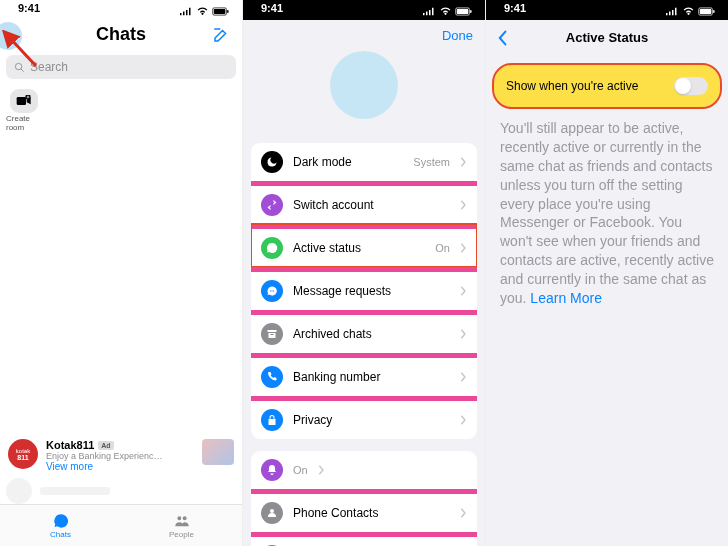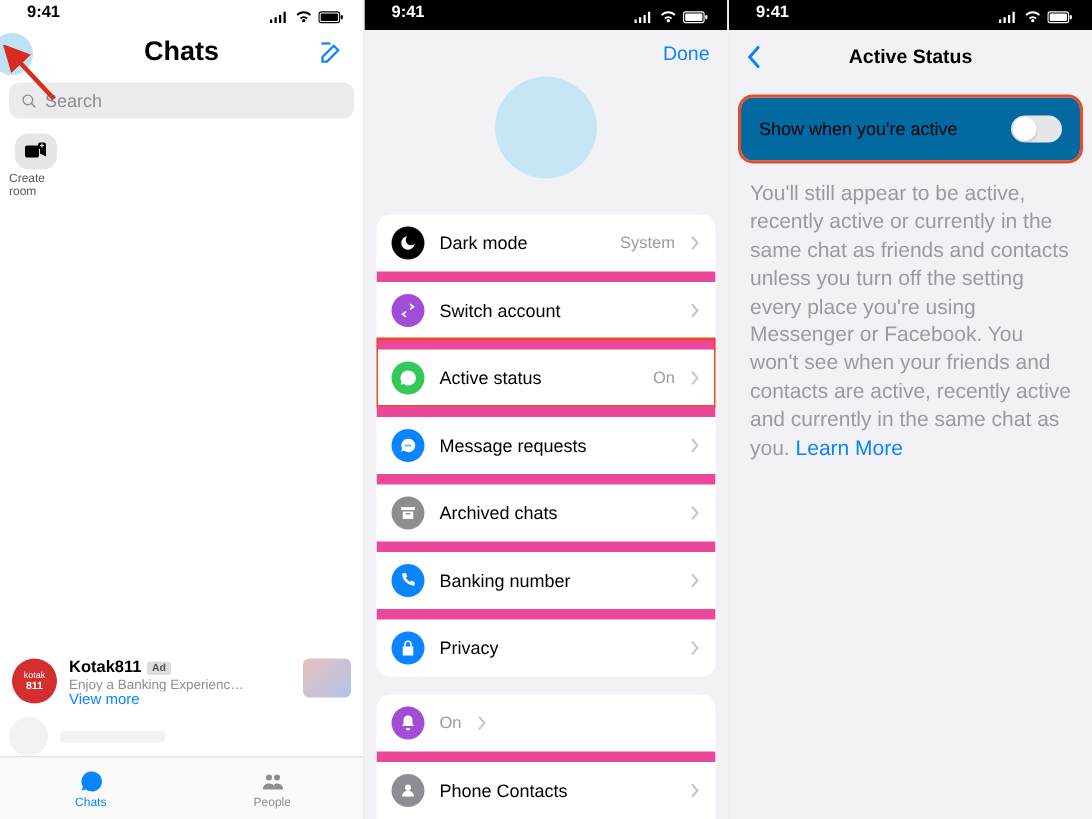--- a/index.html
+++ b/index.html
@@ -167,21 +167,21 @@
     overflow:hidden;
   }
   .list-row {
     display:flex;
     align-items:center;
     padding: 8px 10px;
     gap: 10px;
     position:relative;
     font-size: 12px;
   }
-  .list-row + .list-row { border-top: 7px solid #ec4899; }
+  .list-row + .list-row { border-top: 5px solid #ec4899; }
   .li-icon {
     width: 22px; height: 22px;
     border-radius: 50%;
     flex-shrink: 0;
     display:flex;align-items:center;justify-content:center;
   }
   .li-label { flex: 1; color:#000; }
   .li-value { color:#9a9aa0; font-size: 11px; }
   .li-chev { color:#c6c6cb; }
   .highlight-box {
@@ -193,22 +193,22 @@
     position:relative;
     padding: 10px 10px 14px;
   }
   .s3-back {
     position:absolute; left:10px; top:10px;
     color:#0a84ff;
   }
   .s3-title { font-weight:600; font-size:13px; }
   .s3-toggle-card {
     margin: 6px 8px 8px;
-    background:#0369a1;
-    border-radius:8px;
+    background:#fde047;
+    border-radius:18px;
     padding: 12px 12px;
     display:flex;
     align-items:center;
     justify-content:space-between;
     font-size:12px;
   }
   .switch {
     width: 34px; height: 18px;
     border-radius: 10px;
     background:#e6e6ea;

